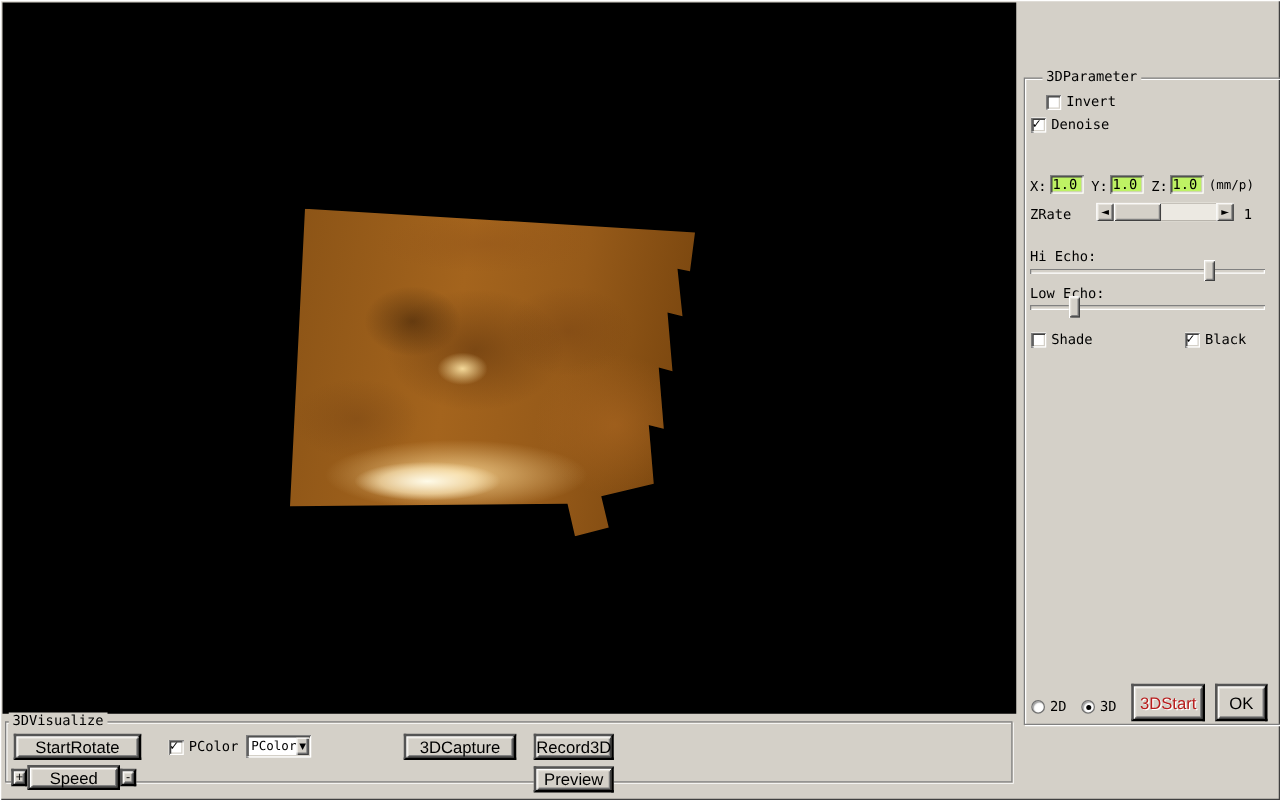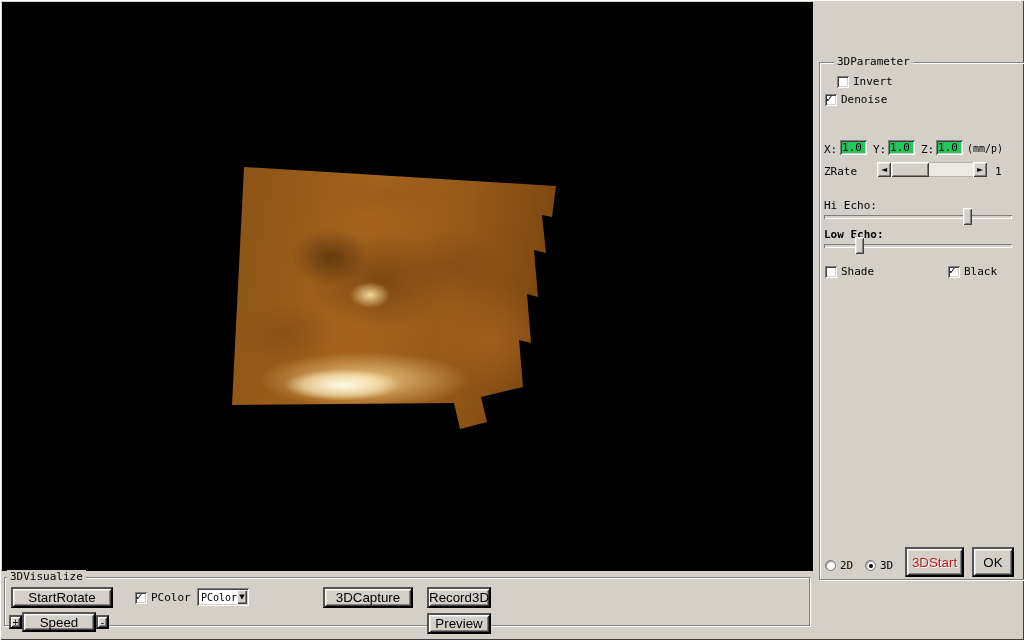--- a/index.html
+++ b/index.html
@@ -50,21 +50,21 @@
                 inset 2px 2px 0 #404040, inset -2px -2px 0 #d4d0c8;
   }
   .checkbox .mark { position:absolute; left:1px; top:-2px; font-size:11px; line-height:14px; }
   .radio { position:absolute; display:flex; align-items:center; gap:4px; cursor:pointer; }
   .radio-circle {
     position:relative; width:11px; height:11px; border-radius:50%; background:#fff;
     border:1px solid #707070; box-shadow: inset 1px 1px 1px rgba(64,64,64,0.5); flex:0 0 11px;
   }
   .radio-dot { position:absolute; left:3px; top:3px; width:4px; height:4px; border-radius:50%; background:#000; }
   .field {
-    border:none; outline:none; background:#22c55e; height:15px; padding:0 2px;
+    border:none; outline:none; background:#bef264; height:15px; padding:0 2px;
     font:inherit;
     box-shadow: inset 1px 1px 0 #808080, inset -1px -1px 0 #ffffff,
                 inset 2px 2px 0 #404040, inset -2px -2px 0 #d4d0c8;
   }
   .slider-track {
     position:absolute; height:4px; background:#d4d0c8;
     box-shadow: inset 1px 1px 0 #808080, inset -1px -1px 0 #ffffff;
   }
   .slider-thumb {
     position:absolute; top:-7px; width:9px; height:17px; background:#d4d0c8; cursor:pointer;
@@ -144,21 +144,21 @@
       </span>
     </div>
     <span class="abs" style="left:175px; top:102px;">1</span>
 
     <span class="abs" style="left:4px; top:136px;">Hi Echo:</span>
     <span class="val-right" style="right:6px; top:136px;">198</span>
     <div class="slider-track" style="left:4px; top:152px; width:188px;">
       <span class="slider-thumb" style="left:139px;"></span>
     </div>
 
-    <span class="abs" style="left:4px; top:165px;font-weight:bold;">Low Echo:</span>
+    <span class="abs" style="left:4px; top:165px;">Low Echo:</span>
     <span class="val-right" style="right:6px; top:165px;">70</span>
     <div class="slider-track" style="left:4px; top:181px; width:188px;">
       <span class="slider-thumb" style="left:31px;"></span>
     </div>
 
     <label class="check" style="left:5px; top:202px;">
       <span class="checkbox"></span>
       <span>Shade</span>
     </label>
     <label class="check" style="left:128px; top:202px;">

